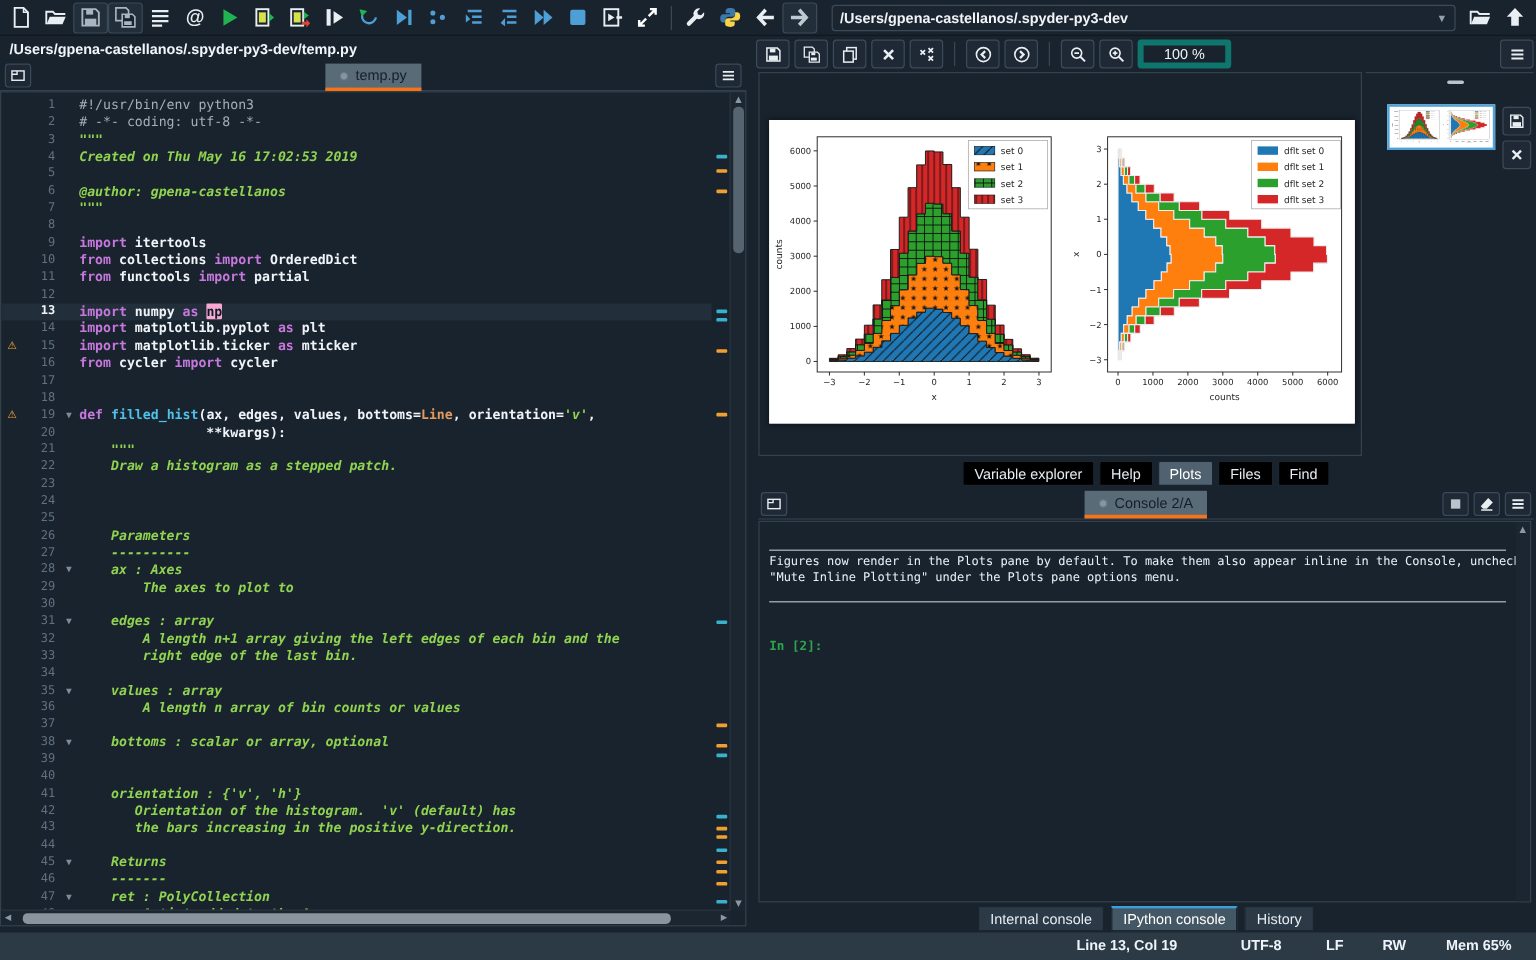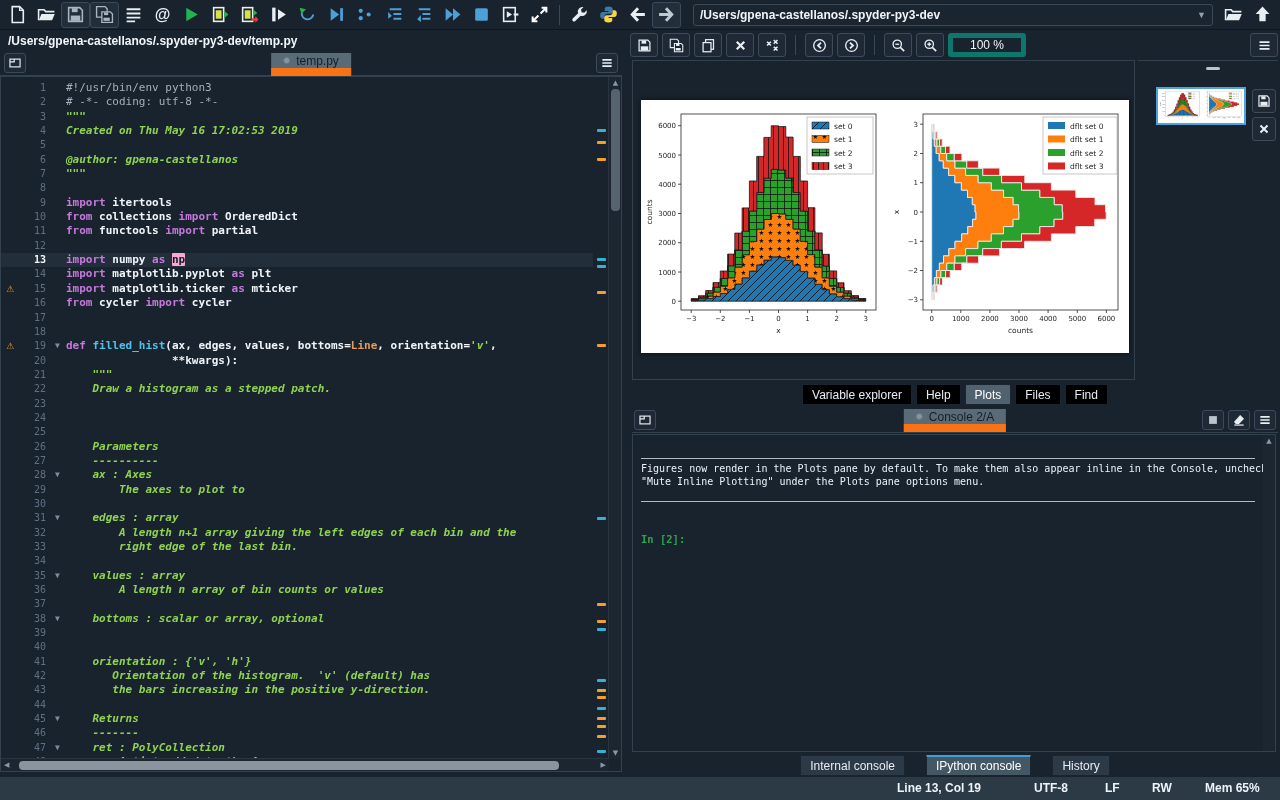--- a/index.html
+++ b/index.html
@@ -26,21 +26,21 @@
   .breadcrumb { position:absolute; left:0; top:31px; width:622px; height:20px;
                 color:#F2F6FA; font-size:12px; font-weight:bold; padding:3px 0 0 8px; }
   .ed-tabbar { position:absolute; left:0; top:51px; width:622px; height:25px;
                border-bottom:1px solid #32414B; }
   .minibtn { position:absolute; width:22px; height:20px; top:2px; display:flex;
              align-items:center; justify-content:center; border:1px solid #3B4A59;
              border-radius:3px; background:#1E2935; }
   .minibtn svg { width:14px; height:14px; }
   .tab-sel { position:absolute; left:50%; transform:translateX(-50%); top:2px; height:23px;
              background:#5A6B78; color:#141E28; font-size:12px; display:flex; align-items:center;
-             gap:6px; padding:0 12px; border-bottom:8px solid #f97316;text-align:right; }
+             gap:6px; padding:0 12px; border-bottom:3px solid #f97316;text-align:right; }
   .tab-dot { width:7px; height:7px; border-radius:50%; background:#8795A2; border:1px solid #6C7A87; }
 
   
   .editor { position:absolute; left:0; top:76px; width:622px; height:696px;
             border:1px solid #32414B; background:#19232D; overflow:hidden;
             font-family:"DejaVu Sans Mono", monospace; }
   .ed-lines { position:absolute; left:0; top:4px; width:592px; }
   .ed-row { display:flex; height:14.35px; line-height:14.4px; white-space:pre; }
   .ed-row.cur { background:#222F3B; }
   .ed-warn { flex:0 0 18px; text-align:center; color:#F0A030; font-size:9px; font-family:"DejaVu Sans",sans-serif;}
@@ -101,21 +101,21 @@
   .con-right { position:absolute; right:2px; top:2px; display:flex; gap:4px; }
   .con-box { position:absolute; left:0; top:26px; width:644px; height:318px;
              border:1px solid #32414B; background:#19232D;
              font-family:"DejaVu Sans Mono", monospace; }
   .con-sep { position:absolute; left:8px; width:614px; height:1px; background:#AEBBC5; }
   .con-text { position:absolute; left:8px; color:#EAF2F8; font-size:10px; white-space:pre; }
   .con-prompt { position:absolute; left:8px; color:#2DA44E; font-weight:bold; font-size:10.5px; }
   .con-scroll { position:absolute; right:0; top:0; width:12px; height:316px; background:#1C2631; }
 
   .bottom-tabs { position:absolute; left:630px; top:755px; width:650px; height:22px;
-                 display:flex; justify-content:center; gap:21px; }
+                 display:flex; justify-content:center; gap:6px; }
   .btab { height:21px; background:#2B3A46; color:#E6EDF3; font-size:12px; display:flex;
           align-items:center; padding:0 9px; border:1px solid #1B2530; }
   .btab.sel { background:#445764; color:#FFFFFF; border-top:2px solid #3E9FD6; }
 
   .statusbar { position:absolute; left:0; top:777px; width:1280px; height:23px; background:#2C3A46; }
   .st { position:absolute; top:4px; color:#EDF3F8; font-size:12px; font-weight:bold; }
 </style>
 </head>
 <body>
 

